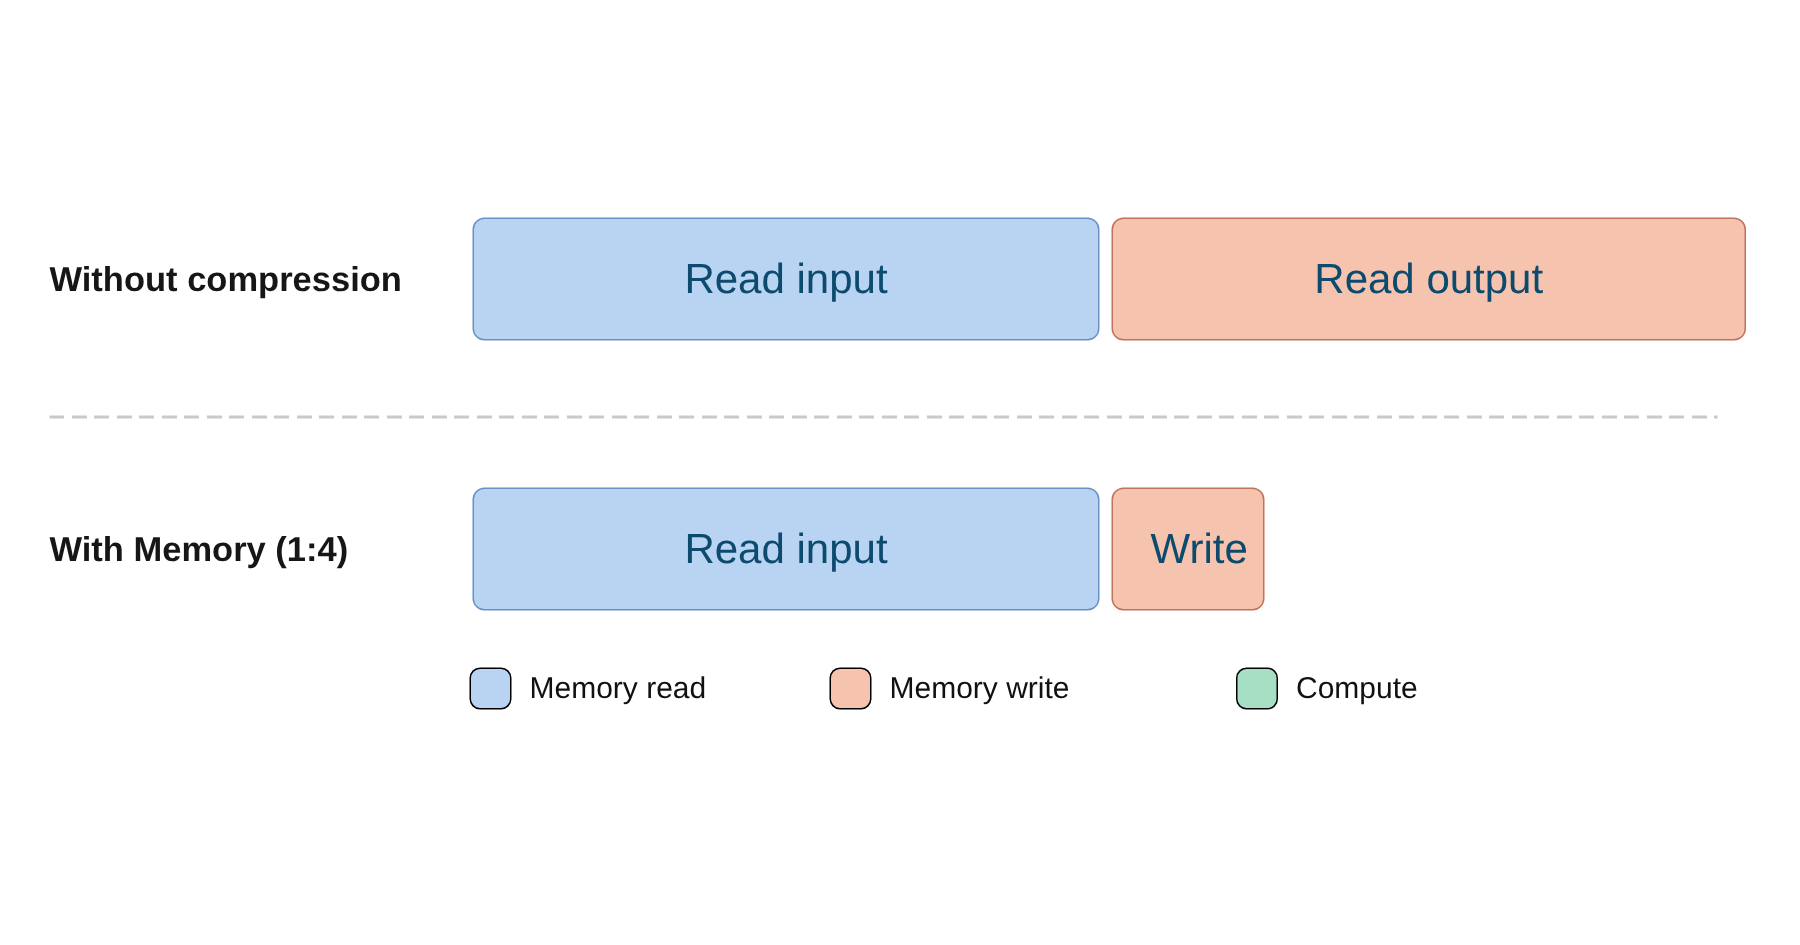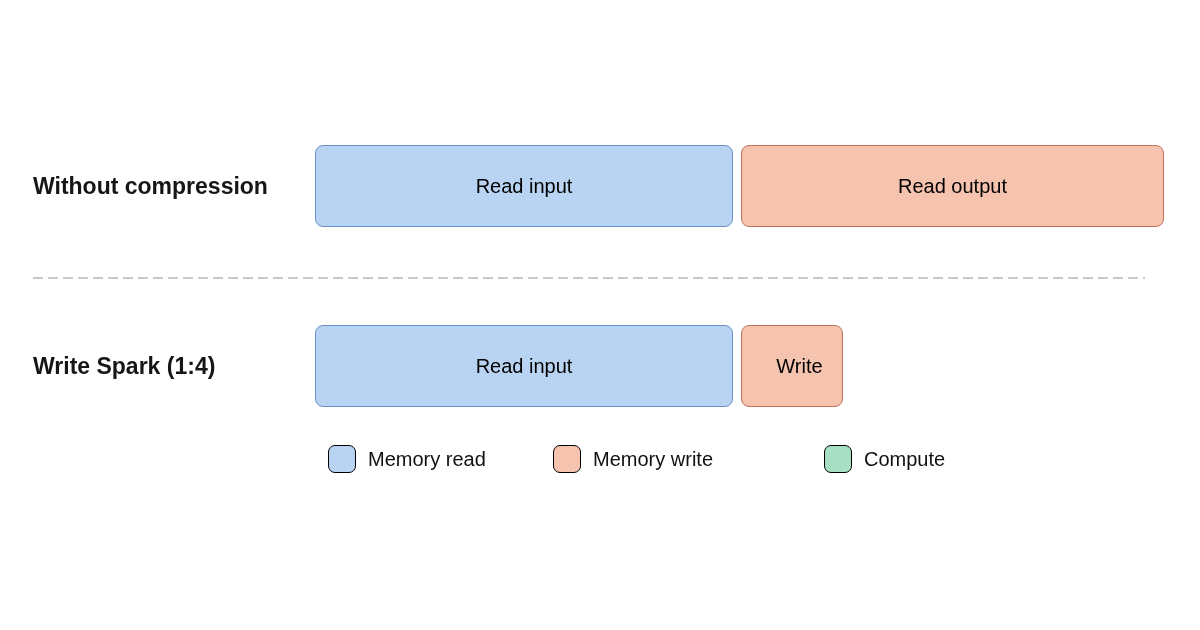--- a/index.html
+++ b/index.html
@@ -37,22 +37,22 @@
   .bars.r1 { top: 145px; }
   .bars.r2 { top: 325px; }
   .bar {
     box-sizing: border-box;
     height: 82px;
     border-radius: 8px;
     border: 1.5px solid;
     display: flex;
     align-items: center;
     justify-content: center;
-    font-size: 20px;
-    color: #000000;
+    font-size: 28px;
+    color: #0c4a6e;
     white-space: nowrap;
     text-align: center;
   }
   .memory-read  { background: var(--memory-read-fill, #b9d3f2);  border-color: var(--memory-read-border, #6a91c6); }
   .memory-write { background: var(--memory-write-fill, #f6c3ae); border-color: var(--memory-write-border, #c0735a); }
   .compute      { background: var(--compute-fill, #a7dfc4);      border-color: var(--compute-border, #4e967a); }
   .separator {
     position: absolute;
     left: 33px;
     top: 277px;
@@ -66,21 +66,21 @@
       transparent 15px
     );
   }
   .legend-item {
     position: absolute;
     top: 445px;
     height: 28px;
     display: flex;
     align-items: center;
   }
-  .legend-item.l1 { left: 313px; margin-left: 15px; }
+  .legend-item.l1 { left: 313px; }
   .legend-item.l2 { left: 553px; }
   .legend-item.l3 { left: 793px; margin-left: 31px; }
   .swatch {
     box-sizing: border-box;
     width: 28px;
     height: 28px;
     border-radius: 7px;
     border: 1.5px solid;
     flex: 0 0 auto;
   }
@@ -99,21 +99,21 @@
 
   <div class="row-label r1">Without compression</div>
 
   <div class="bars r1">
     <div class="bar memory-read" style="width: 418px;">Read input</div>
     <div class="bar memory-write" style="width: 423px;">Read output</div>
   </div>
 
   <div class="separator"></div>
 
-  <div class="row-label r2">Write Spark (1:4)</div>
+  <div class="row-label r2">With Memory (1:4)</div>
 
   <div class="bars r2">
     <div class="bar memory-read" style="width: 418px;">Read input</div>
     <div class="bar memory-write" style="width: 102px; padding-left: 15px;">Write</div>
   </div>
 
   <div class="legend-item l1">
     <span class="swatch memory-read"></span>
     <span class="legend-label">Memory read</span>
   </div>

